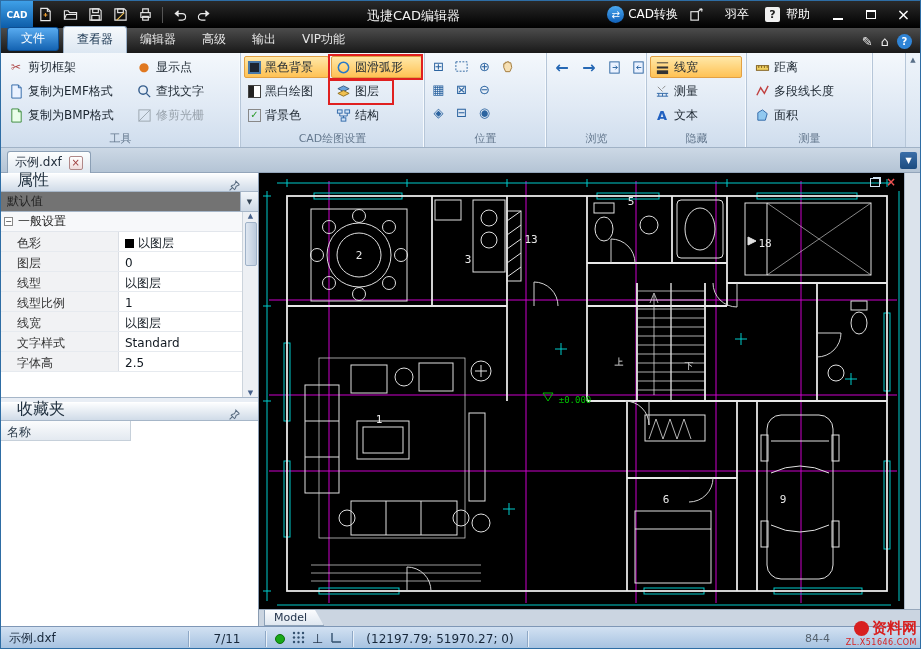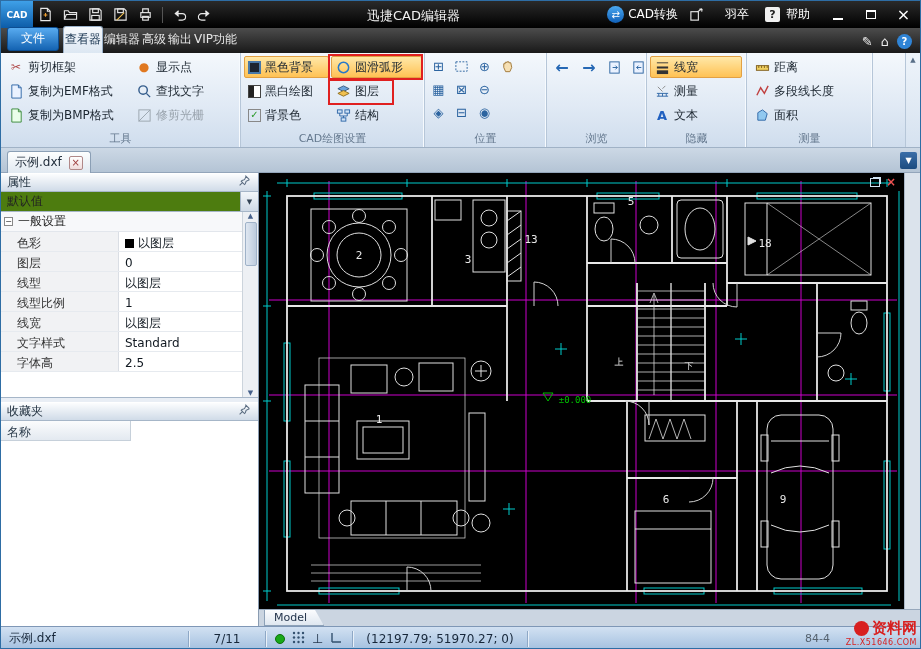--- a/index.html
+++ b/index.html
@@ -19,21 +19,21 @@
   .user { font-size:12px; color:#fff; margin:0 10px; }
   .helpbox { width:15px; height:15px; background:#f0f0f0; color:#222; border-radius:2px; font-size:11px; font-weight:bold; display:flex; align-items:center; justify-content:center; }
   .help-lbl { font-size:12px; color:#fff; margin-right:8px; }
   .winbtn { width:27px; height:21px; display:flex; align-items:center; justify-content:center; color:#fff; }
   .min-glyph { width:10px; border-bottom:2px solid #fff; height:1px; margin-top:8px; }
   .max-glyph { width:10px; height:9px; border:1px solid #fff; border-top-width:2px; }
 
   
   .menubar { position:absolute; left:0; top:27px; right:0; height:25px; background:linear-gradient(#4c4c4c,#191919); display:flex; align-items:flex-end; }
   .file-btn { margin:2px 4px 2px 6px; padding:2px 13px 3px; background:linear-gradient(#58abf0,#1463b2); border:1px solid #0c4d92; border-radius:3px; color:#fff; font-size:12px; font-weight:normal; }
-  .mtab { padding:4px 1px 5px; color:#e6e6e6; font-size:12px; }
+  .mtab { padding:4px 13px 5px; color:#e6e6e6; font-size:12px; }
   .mtab.active { background:linear-gradient(#f6f9fc,#dce7f2); color:#15314d; border:1px solid #9ab0c8; border-bottom:none; border-radius:3px 3px 0 0; }
   .m-right { margin-left:auto; display:flex; align-items:center; gap:8px; padding:0 8px 4px 0; color:#eee; }
   .m-ico { font-size:13px; }
   .m-help { width:15px; height:15px; border-radius:50%; background:#2f84d6; color:#fff; font-size:10px; font-weight:bold; display:flex; align-items:center; justify-content:center; }
 
   
   .ribbon { position:absolute; left:0; top:52px; right:0; height:95px; background:linear-gradient(#f4f8fc,#e1eaf5 55%,#cfdded); border-bottom:1px solid #a0b2c6; display:flex; }
   .rgroup { position:relative; height:100%; border-right:1px solid #b6c6d8; box-shadow:inset -1px 0 0 #f6fafe; padding:3px 2px 14px 3px; display:flex; gap:2px; }
   .rgroup-title { position:absolute; bottom:1px; left:0; right:0; text-align:center; font-size:11px; color:#64788e; }
   .rcol { display:flex; flex-direction:column; gap:2px; }
@@ -50,24 +50,24 @@
   .ribbon-end { margin-left:auto; width:15px; border-left:1px solid #b6c6d8; background:linear-gradient(#eef4fa,#d6e2f0); display:flex; flex-direction:column; align-items:center; padding-top:3px; font-size:7px; color:#5a7088; }
 
   
   .tabbar { position:absolute; left:0; top:147px; right:0; height:25px; background:linear-gradient(#ccd8e5,#b4c4d5); border-bottom:1px solid #93a5ba; }
   .doctab { position:absolute; left:6px; top:3px; height:22px; padding:0 7px; background:linear-gradient(#fdfefe,#e1e9f1); border:1px solid #8b9fb5; border-bottom:none; border-radius:3px 3px 0 0; display:flex; align-items:center; gap:7px; font-size:12px; color:#1d2a38; }
   .doctab-close { width:14px; height:14px; border:1px solid #b08888; border-radius:2px; background:linear-gradient(#fff,#f0dcdc); color:#a04040; font-size:10px; line-height:11px; text-align:center; }
   .tab-dd { position:absolute; right:3px; top:4px; width:17px; height:17px; background:linear-gradient(#44700-,#1c4c80); background:linear-gradient(#3a6ea8,#1c4c80); border-radius:2px; color:#fff; font-size:8px; display:flex; align-items:center; justify-content:center; }
 
   
   .leftpanel { position:absolute; left:0; top:172px; width:258px; height:453px; background:#e9eef5; border-right:1px solid #8a9cb2; display:flex; flex-direction:column; }
-  .panel-hdr { height:19px; background:linear-gradient(#fcfdfe,#d0dbe8); border-top:1px solid #fff; border-bottom:1px solid #a6b6c8; display:flex; align-items:flex-start; padding:0 6px; font-size:12px; color:#20303f; flex:0 0 19px; }
+  .panel-hdr { height:19px; background:linear-gradient(#fcfdfe,#d0dbe8); border-top:1px solid #fff; border-bottom:1px solid #a6b6c8; display:flex; align-items:flex-end; padding:0 16px; font-size:16px; color:#20303f; flex:0 0 19px; }
   .pin { margin-left:auto; width:14px; height:14px; }
   .pin svg { width:13px; height:13px; stroke:#5a6c80; fill:none; stroke-width:1.3; }
-  .combo { height:20px; background:#4d7c0f; border-bottom:1px solid #a6b6c8; display:flex; align-items:center; font-size:12px; color:#222; padding-left:6px; flex:0 0 20px; }
+  .combo { height:20px; background:#737373; border-bottom:1px solid #a6b6c8; display:flex; align-items:center; font-size:12px; color:#222; padding-left:6px; flex:0 0 20px; }
   .combo-arrow { margin-left:auto; width:18px; height:100%; background:linear-gradient(#f2f6fa,#cfdae6); border-left:1px solid #a6b6c8; display:flex; align-items:center; justify-content:center; font-size:7px; color:#345; }
   .pgrid { position:relative; height:186px; flex:0 0 186px; background:#fff; border-bottom:1px solid #a6b6c8; font-size:12px; }
   .pgrid-inner { position:absolute; left:0; top:0; right:16px; bottom:0; overflow:hidden; }
   .pgroup { display:flex; align-items:center; gap:5px; height:20px; border-bottom:1px solid #e2e6ec; padding-left:3px; background:#f7f8fa; color:#222; }
   .expander { width:9px; height:9px; border:1px solid #888; font-size:8px; line-height:7px; text-align:center; color:#333; background:#fff; }
   .prow { display:flex; height:20px; border-bottom:1px solid #e6eaef; }
   .plabel { width:118px; flex:0 0 118px; background:#f1f2f4; border-right:1px solid #dadee4; padding:3px 4px 0 16px; color:#333; overflow:hidden; white-space:nowrap; }
   .pvalue { flex:1; padding:3px 4px 0 6px; color:#101820; display:flex; align-items:center; gap:4px; overflow:hidden; white-space:nowrap; }
   .swatch { width:9px; height:9px; background:#000; display:inline-block; }
   .vscroll { position:absolute; right:0; top:0; width:16px; bottom:0; background:#edf0f4; border-left:1px solid #ccd4dc; display:flex; flex-direction:column; align-items:center; font-size:7px; color:#46608a; }

